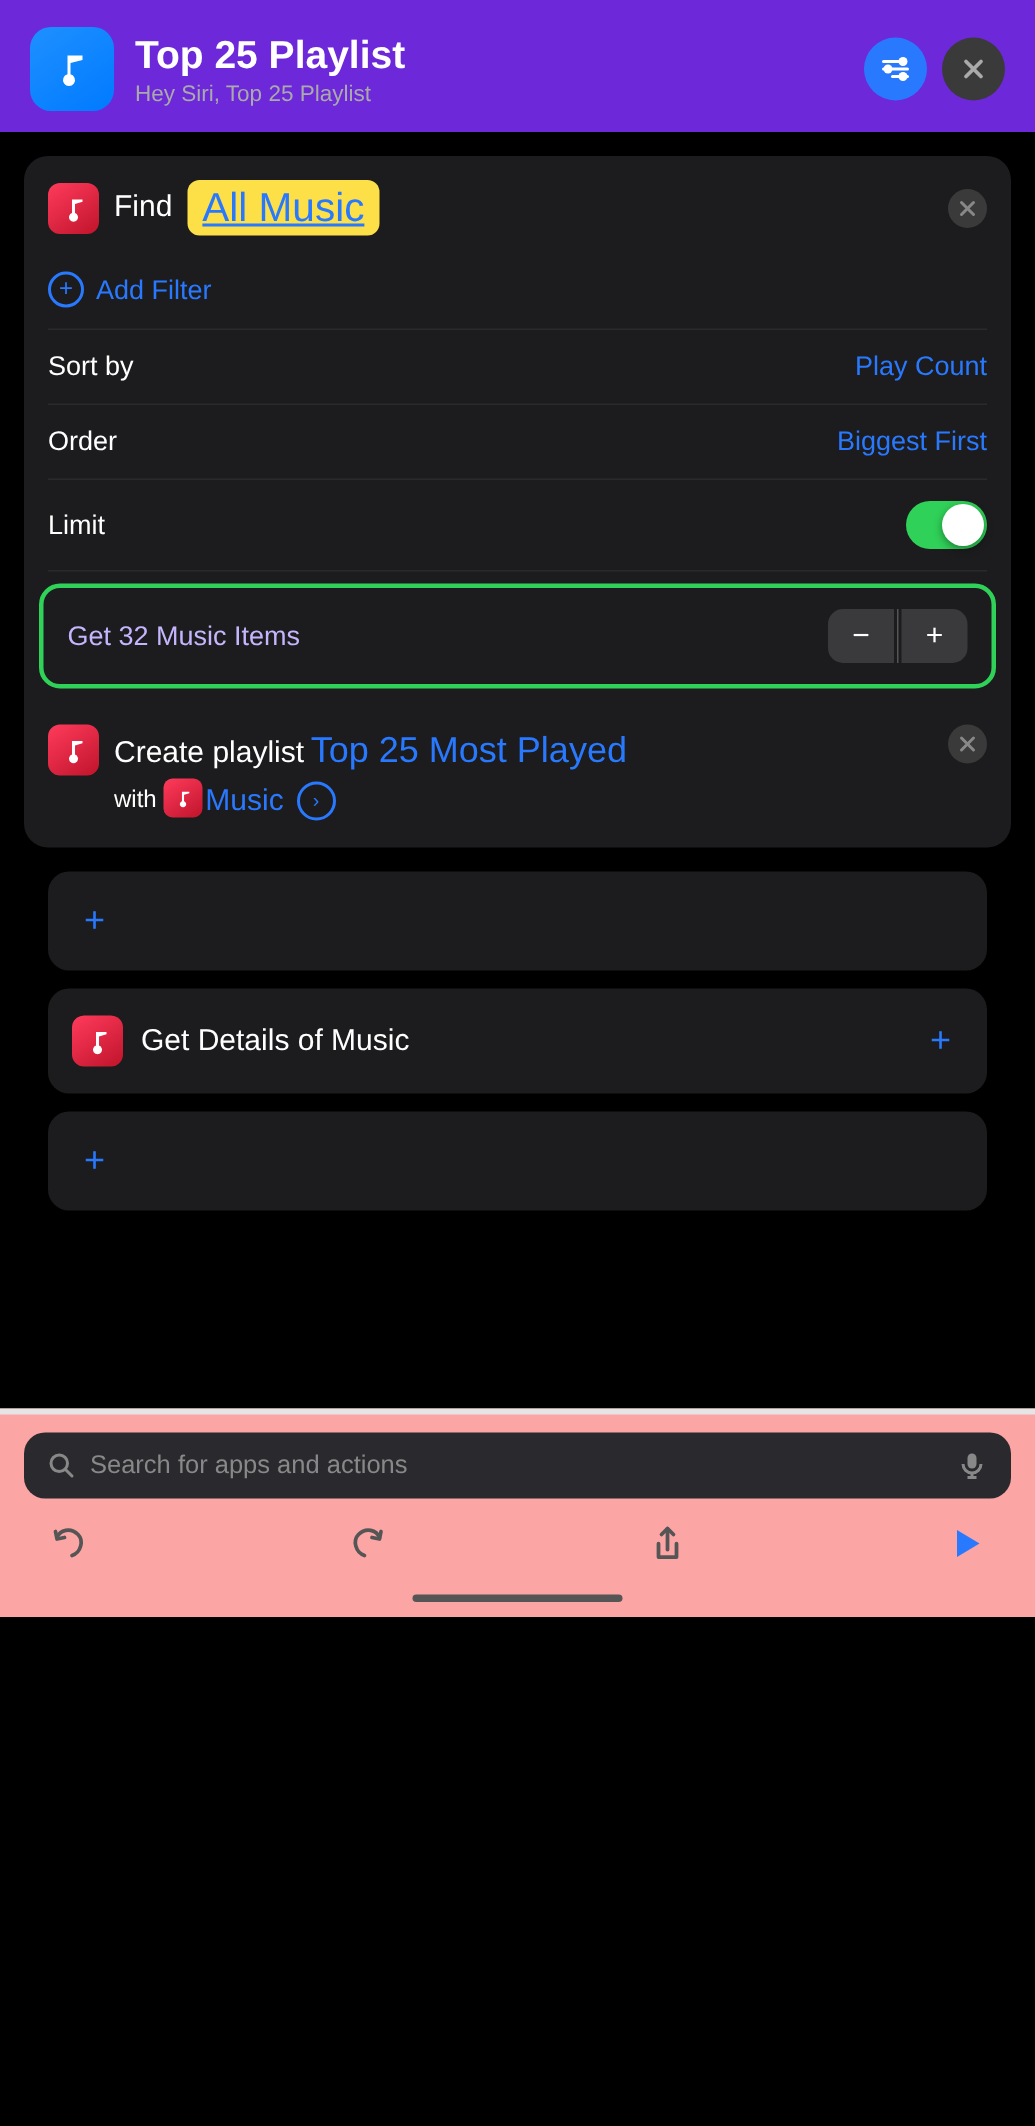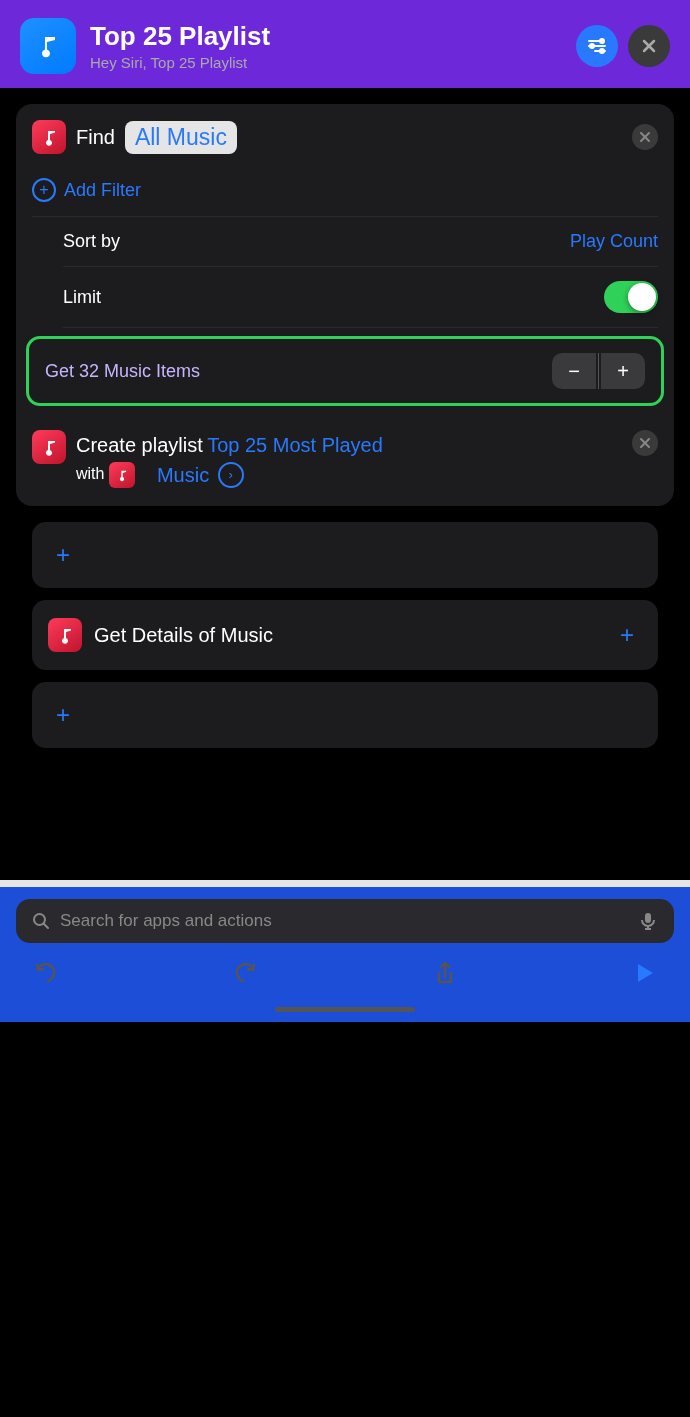--- a/index.html
+++ b/index.html
@@ -91,26 +91,27 @@
       justify-content: center;
       flex-shrink: 0;
     }
     .music-icon-small svg { width: 20px; height: 20px; }
     .find-label {
       font-size: 20px;
       font-weight: 500;
       color: #fff;
     }
     .find-value {
-      font-size: 23px;
+      font-size: 27px;
       font-weight: 500;
       color: #2979ff;
-      background: #e5e5e5;
+      background: #fde047;
       padding: 3px 10px;
       border-radius: 8px;
+      text-decoration: underline;
     }
     .close-btn {
       width: 26px;
       height: 26px;
       border-radius: 50%;
       background: #3a3a3a;
       border: none;
       cursor: pointer;
       display: flex;
       align-items: center;
@@ -143,21 +144,20 @@
       font-size: 16px;
       font-weight: 300;
     }
 
     .sort-row, .order-row, .limit-row {
       display: flex;
       align-items: center;
       justify-content: space-between;
       padding: 14px 0;
       border-bottom: 1px solid #2a2a2e;
-      margin-left: 31px;
     }
     .row-label {
       font-size: 18px;
       color: #fff;
       font-weight: 400;
     }
     .row-value {
       font-size: 18px;
       color: #2979ff;
       font-weight: 400;
@@ -232,34 +232,33 @@
       flex: 1;
       line-height: 1.5;
     }
     .create-text {
       font-size: 20px;
       font-weight: 500;
       color: #fff;
       display: inline;
     }
     .create-value {
-      font-size: 20px;
+      font-size: 24px;
       font-weight: 500;
       color: #2979ff;
       display: inline;
     }
     .with-text {
       font-size: 16px;
       color: #fff;
       display: inline;
     }
     .music-inline {
       display: inline-flex;
-      align-items: center;
-      gap: 22px;
+      gap: 2px;
       vertical-align: middle;
     }
     .music-icon-inline {
       width: 26px;
       height: 26px;
       border-radius: 6px;
       background: linear-gradient(145deg, #ff3b5c, #c0142b);
       display: inline-flex;
       align-items: center;
       justify-content: center;
@@ -328,22 +327,22 @@
       justify-content: center;
     }
 
     
     .spacer { height: 120px; }
 
     
     .bottom-bar {
       position: sticky;
       bottom: 0;
-      background: #1d4ed8;
-      border-top: 7px solid #e5e5e5;
+      background: #fca5a5;
+      border-top: 4px solid #e5e5e5;
     }
     .search-bar-wrapper {
       padding: 12px 16px 8px 16px;
     }
     .search-bar {
       background: #2a2a2e;
       border-radius: 14px;
       padding: 12px 16px;
       display: flex;
       align-items: center;
@@ -464,20 +463,24 @@
       <div class="add-filter-row">
         <div class="plus-circle">+</div>
         <span class="add-filter-text">Add Filter</span>
       </div>
 
       <div class="sort-row">
         <span class="row-label">Sort by</span>
         <span class="row-value">Play Count</span>
       </div>
 
+      <div class="order-row">
+        <span class="row-label">Order</span>
+        <span class="row-value">Biggest First</span>
+      </div>
 
       <div class="limit-row">
         <span class="row-label">Limit</span>
         <div class="toggle">
           <div class="toggle-knob"></div>
         </div>
       </div>
     </div>
 
     <div class="get-items-wrapper">

